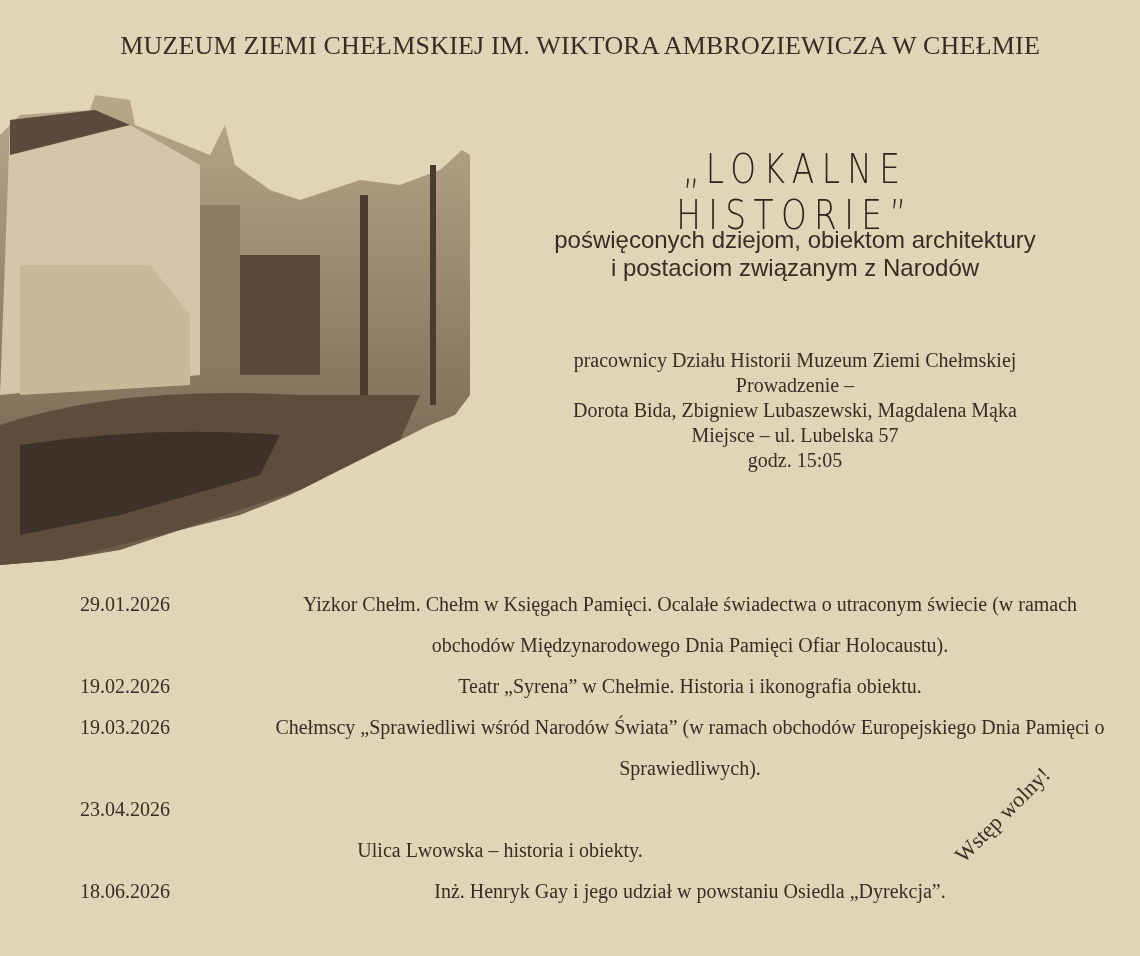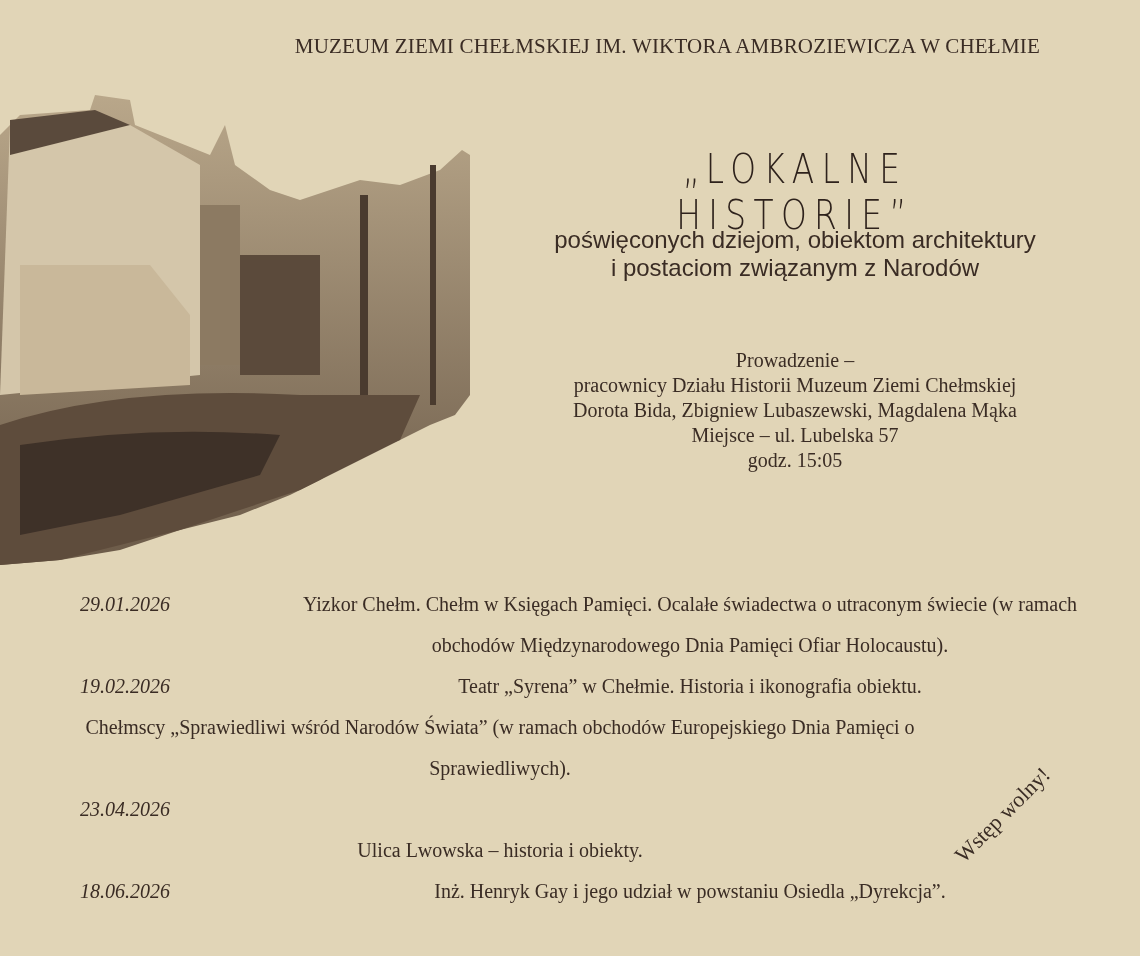--- a/index.html
+++ b/index.html
@@ -1,24 +1,24 @@
 <!DOCTYPE html>
 <html><head>
 <meta charset="utf-8">
 <style>
   html, body { margin:0; padding:0; }
   body { width:1140px; height:956px; background:#e1d5b7; position:relative; overflow:hidden; font-family:"DejaVu Serif", serif; color:#3a2c24; }
-  .header { position:absolute; right:100px; top:30px; text-align:right; font-family:"Liberation Serif", serif; font-size:21px; line-height:32px; letter-spacing:0.2px; color:#3a2c24; }
+  .header { position:absolute; right:100px; top:30px; text-align:right; font-family:"Liberation Serif", serif; font-size:26px; line-height:32px; letter-spacing:0.2px; color:#3a2c24; }
   .photo { position:absolute; left:0; top:95px; width:475px; height:470px; }
   .title { position:absolute; left:520px; top:146px; width:550px; text-align:center; font-family:"DejaVu Sans", sans-serif; font-weight:300; font-size:40px; letter-spacing:9px; color:#2e221c; transform:scaleX(0.82); transform-origin:center; }
   .subtitle { position:absolute; left:520px; top:226px; width:550px; text-align:center; font-family:Liberation Sans, sans-serif; font-size:24px; line-height:28px; }
   .info { position:absolute; left:520px; top:348px; width:550px; text-align:center; font-family:"Liberation Serif", serif; font-size:20px; line-height:25px; }
   .schedule { position:absolute; left:80px; top:584px; font-family:"Liberation Serif", serif; font-size:20px; }
   .row { display:flex; line-height:41px; }
-  .date { width:190px;font-style:italic; }
+  .date { width:190px; }
   .topic { width:840px;text-align:center; }
   .free { position:absolute; left:968px; top:842px; font-family:"Liberation Serif", serif; font-size:22px; transform:rotate(-45deg); transform-origin:left bottom; white-space:nowrap; color:#3a2c24; }
 </style>
 </head>
 <body>
 
 <div class="header">
   <div>MUZEUM ZIEMI CHEŁMSKIEJ IM. WIKTORA AMBROZIEWICZA W CHEŁMIE</div>
 </div>
 
@@ -44,37 +44,38 @@
 </div>
 
 <div class="title">„LOKALNE HISTORIE”</div>
 
 <div class="subtitle">
   <div>poświęconych dziejom, obiektom architektury</div>
   <div>i postaciom związanym z Narodów</div>
 </div>
 
 <div class="info">
+  <div>pracownicy Działu Historii Muzeum Ziemi Chełmskiej</div>
   <div>Prowadzenie –</div>
-  <div>pracownicy Działu Historii Muzeum Ziemi Chełmskiej</div>
   <div>Dorota Bida, Zbigniew Lubaszewski, Magdalena Mąka</div>
   <div>Miejsce –  ul. Lubelska 57</div>
   <div>godz. 15:05</div>
 </div>
 
 <div class="schedule">
   <div class="row">
       <div class="date">29.01.2026</div>
       <div class="topic">Yizkor Chełm. Chełm w Księgach Pamięci. Ocalałe świadectwa o utraconym świecie (w ramach obchodów Międzynarodowego Dnia Pamięci Ofiar Holocaustu).</div>
     </div>
   <div class="row">
       <div class="date">19.02.2026</div>
       <div class="topic">Teatr „Syrena” w Chełmie. Historia i ikonografia obiektu.</div>
     </div>
   <div class="row">
+      <div class="date">19.03.2026</div>
       <div class="topic">Chełmscy „Sprawiedliwi wśród Narodów Świata” (w ramach obchodów Europejskiego Dnia Pamięci o Sprawiedliwych).</div>
     </div>
   <div class="row">
       <div class="date">23.04.2026</div>
     </div>
   <div class="row">
       <div class="topic">Ulica Lwowska – historia i obiekty.</div>
     </div>
   <div class="row">
       <div class="date">18.06.2026</div>

